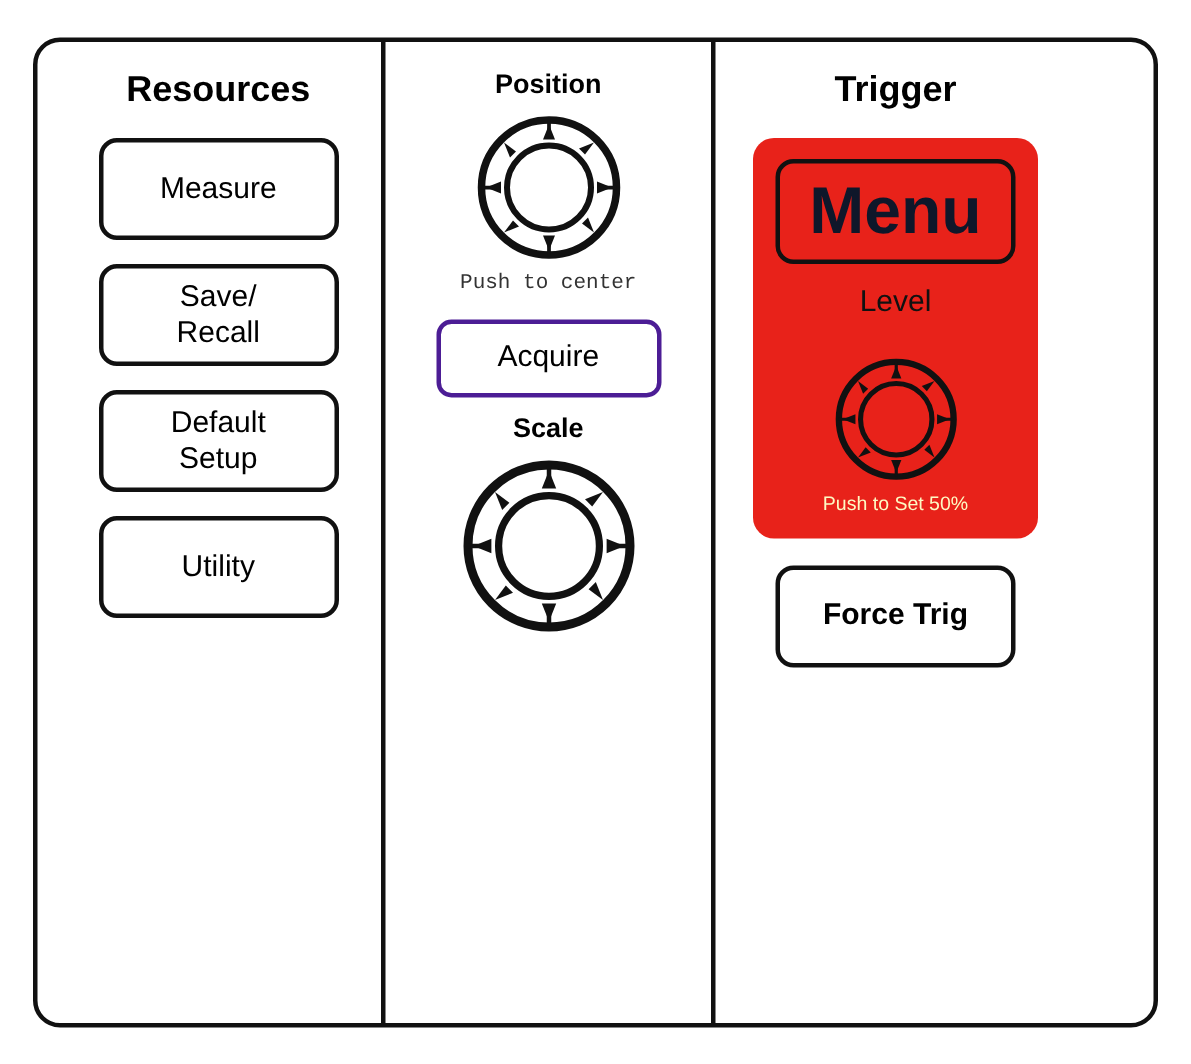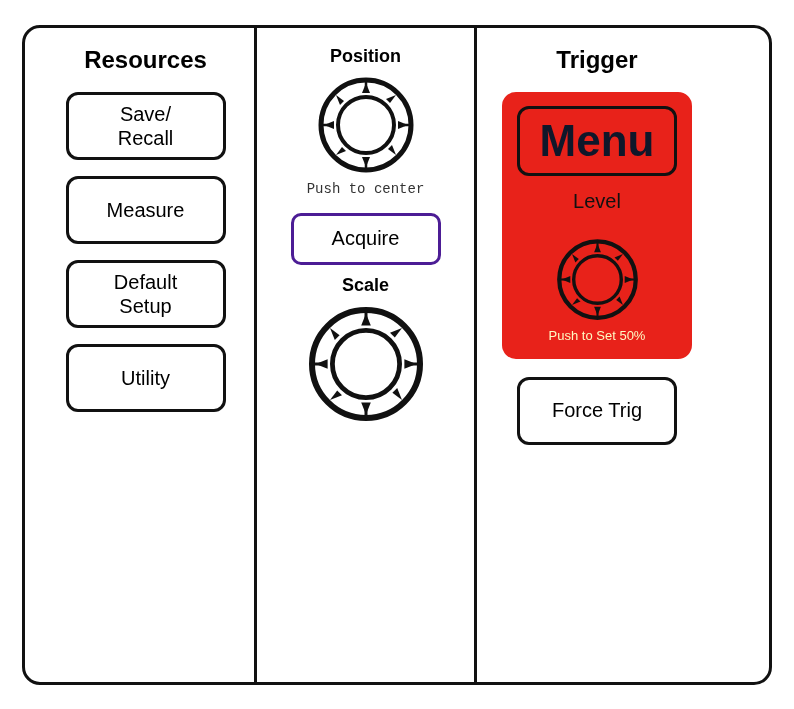--- a/index.html
+++ b/index.html
@@ -165,42 +165,42 @@
       text-align: center;
     }
 
     .force-trig-btn {
       width: 160px;
       min-height: 68px;
       border: 3px solid #111;
       border-radius: 12px;
       background: #fff;
       font-size: 20px;
-      font-weight: 400;
+      font-weight: 700;
       cursor: pointer;
       display: flex;
       align-items: center;
       justify-content: center;
     }
 
     
     .knob-small {
       width: 85px;
       height: 85px;
     }
   </style>
 </head>
 <body>
 
 <div class="main-container">
 
   <div class="panel resources-panel">
     <div class="panel-title">Resources</div>
+    <button class="resource-btn">Measure</button>
     <button class="resource-btn">Save/<br>Recall</button>
-    <button class="resource-btn">Measure</button>
     <button class="resource-btn">Default<br>Setup</button>
     <button class="resource-btn">Utility</button>
   </div>
 
   <div class="panel horizontal-panel">
     <div class="knob-label">Position</div>
 
     <div class="knob">
       <svg viewBox="0 0 100 100" xmlns="http://www.w3.org/2000/svg">
 

